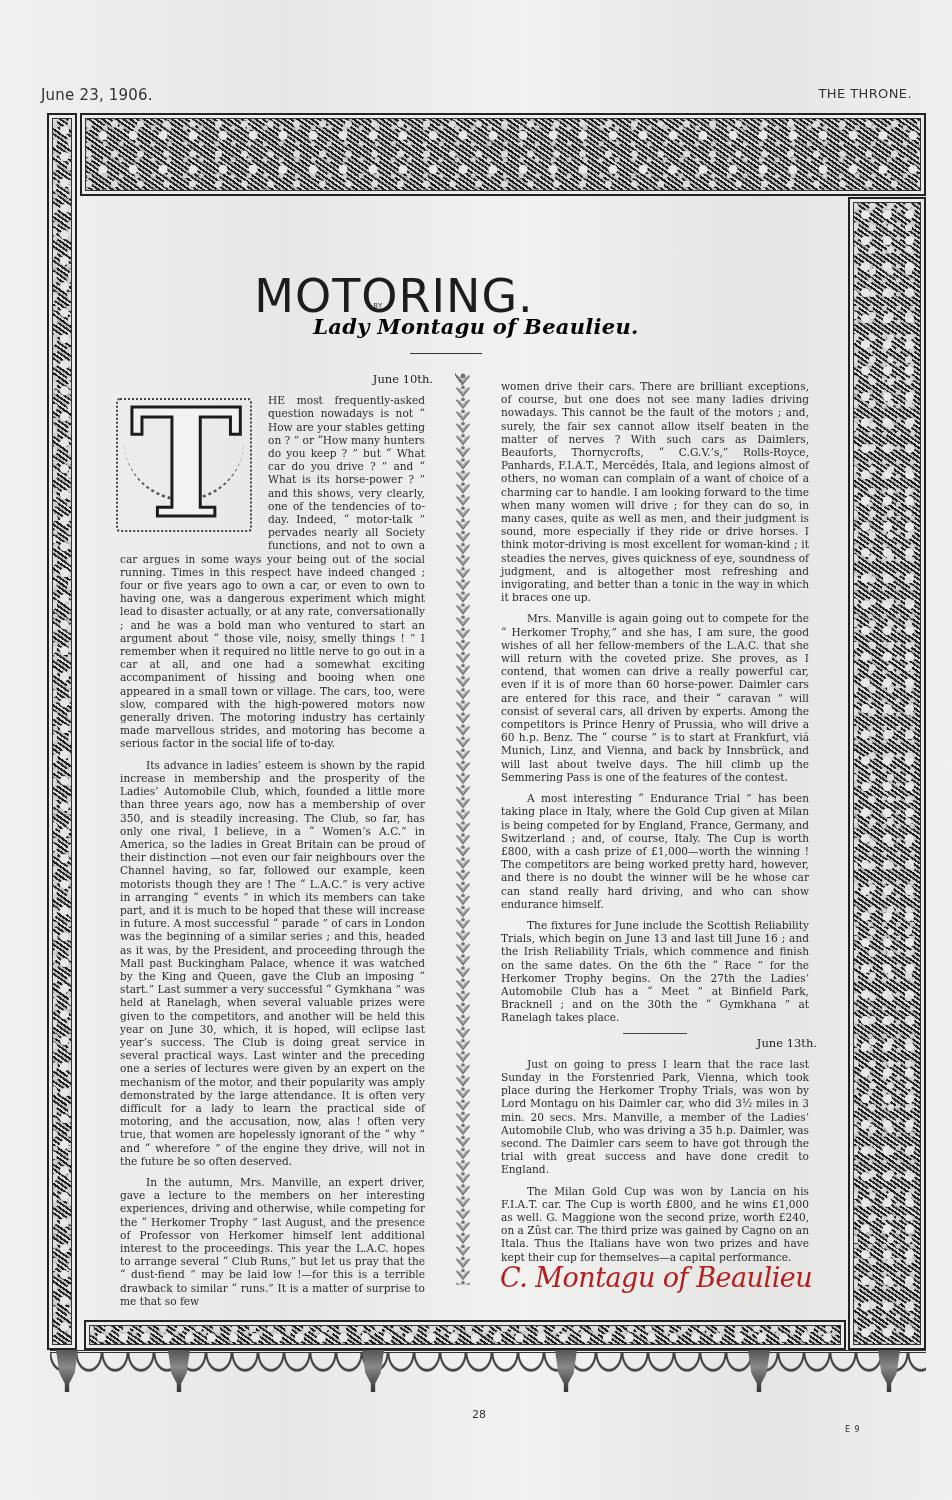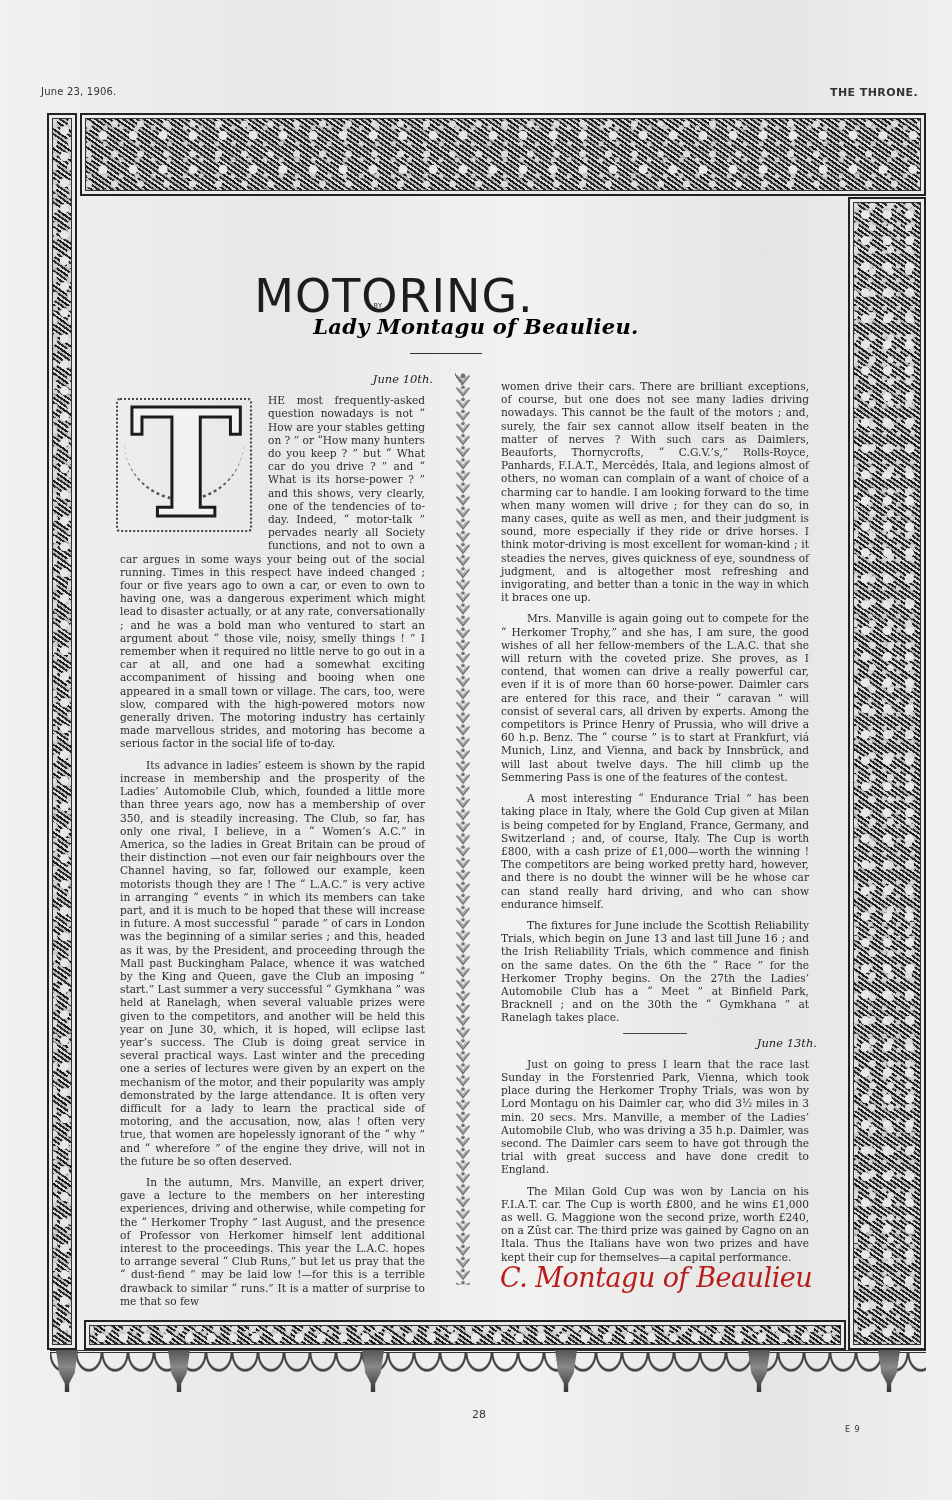--- a/index.html
+++ b/index.html
@@ -6,24 +6,24 @@
   body {
     width: 952px; height: 1500px; position: relative; overflow: hidden;
     background: #ececea;
     background-image:
       linear-gradient(90deg, rgba(255,255,255,0.25) 0%, rgba(0,0,0,0.02) 30%, rgba(255,255,255,0.3) 55%, rgba(0,0,0,0.03) 80%, rgba(255,255,255,0.2) 100%);
     font-family: "DejaVu Serif", "Liberation Serif", serif;
     color: #2a2a2a;
   }
   .running-head {
     position: absolute; top: 86px; font-family: "DejaVu Sans", sans-serif;
-    font-size: 10px; color: #333; letter-spacing: 0.2px;
+    font-size: 15px; color: #333; letter-spacing: 0.2px;
   }
   .rh-left { left: 41px; }
-  .rh-right { right: 34px; font-size: 11px; letter-spacing: 0.4px; font-weight: bold; }
+  .rh-right { right: 40px; font-size: 13px; letter-spacing: 0.4px; }
 
   
   .orn {
     position: absolute; border: 2px solid #222; box-sizing: border-box;
     background-color: #3a3a3a;
     background-image:
       radial-gradient(circle at 25% 30%, #ddd 0 3px, transparent 4px),
       radial-gradient(circle at 70% 60%, #e8e8e8 0 4px, transparent 5px),
       radial-gradient(circle at 45% 80%, #cfcfcf 0 2px, transparent 3px),
       repeating-linear-gradient(35deg, #1d1d1d 0 2px, #d8d8d8 2px 4px, #2b2b2b 4px 6px, #bdbdbd 6px 8px),
@@ -70,21 +70,21 @@
 
   .col {
     position: absolute; font-size: 10.6px; line-height: 13.2px; text-align: justify;
     color: #2c2c2c;
   }
   .col-left { left: 112px; top: 373px; width: 321px; }
   .col-right { left: 493px; top: 372px; width: 324px; }
   .col p { margin: 8px; text-indent: 26px; }
   .col p.noindent { text-indent: 0; }
   .dateline {
-    text-align: right; font-style: italic; font-size: 11.5px; margin: 0 0 2px 0;
+    text-align: right; font-size: 11.5px; margin: 0 0 2px 0;
     color: #222;
   }
   .dropcap {
     float: left; width: 148px; height: 150px; margin: 0 8px 2px 0;
     position: relative; box-sizing: border-box;
   }
   .dropcap .frame {
     position: absolute; left: 4px; top: 10px; width: 136px; height: 134px;
     border: 2px dotted #444; box-sizing: border-box; border-radius: 4px;
   }

